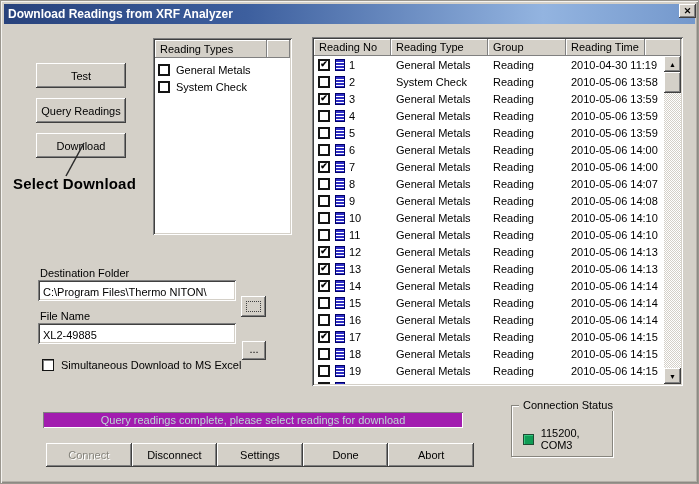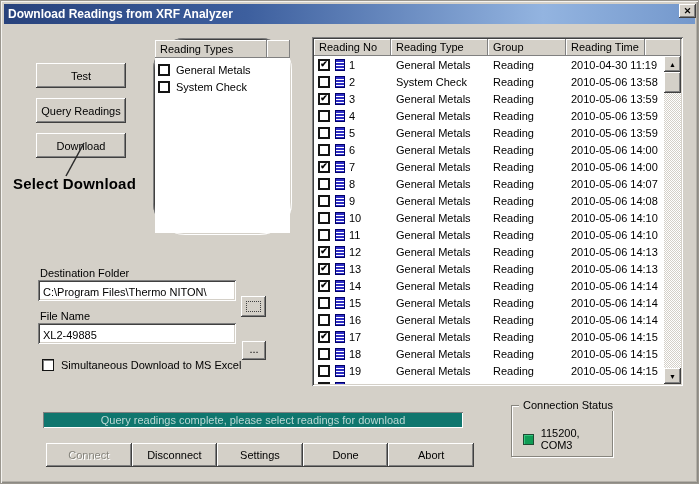--- a/index.html
+++ b/index.html
@@ -30,21 +30,21 @@
   .btn-test{left:35px;top:46px;width:90px;height:25px;}
   .btn-query{left:35px;top:81px;width:90px;height:25px;}
   .btn-download{left:35px;top:116px;width:90px;height:25px;}
   .annot{position:absolute;left:12px;top:174px;font-size:15px;font-weight:bold;letter-spacing:0.2px;}
   .annot-line{position:absolute;left:62px;top:141px;}
   
   .cb{width:12px;height:12px;flex:0 0 12px;border:2px solid #141414;background:#fff;
     display:inline-flex;align-items:center;justify-content:center;
     font-size:9px;line-height:1;font-weight:bold;color:#000;}
   
-  .rtypes{position:absolute;left:152px;top:37px;width:139px;height:197px;padding:2px;border-radius:32px;}
+  .rtypes{position:absolute;left:152px;top:37px;width:139px;height:197px;padding:2px;}
   .rt-head{display:flex;height:18px;}
   .rt-head .seg{box-shadow:inset -1px -1px 0 #808080,inset 1px 1px 0 #fff;background:#d4d0c8;
     padding:3px 0 0 5px;white-space:nowrap;overflow:hidden;}
   .rt-head .seg.main{width:112px;}
   .rt-head .seg.fill{flex:1;}
   .rt-body{position:absolute;left:2px;right:2px;top:20px;bottom:2px;background:#fff;padding:3px 0 0 3px;}
   .rt-item{display:flex;align-items:center;height:17px;gap:6px;}
   
   .table{position:absolute;left:311px;top:36px;width:371px;height:349px;padding:2px;}
   .thead{display:flex;height:17px;position:relative;z-index:2;}
@@ -81,21 +81,21 @@
     font-family:"Liberation Sans",sans-serif;font-size:11px;padding:3px 4px 0 5px;color:#000;}
   .field-dest{left:37px;top:279px;width:198px;height:21px;}
   .field-file{left:37px;top:322px;width:198px;height:21px;}
   .btn-browse1{left:240px;top:279px;width:25px;height:21px;}
   .focus-rect{width:15px;height:11px;border:1px dotted #404040;}
   .btn-browse2{left:241px;top:324px;width:24px;height:19px;padding-bottom:4px;}
   .excel-row{position:absolute;left:41px;top:358px;display:flex;align-items:center;gap:7px;}
   .excel-row .cb{border-width:1px;box-shadow:inset 1px 1px 0 #808080;width:12px;height:12px;}
   
   .statusbar{position:absolute;left:42px;top:411px;width:420px;height:16px;
-    background:#0f766e;box-shadow:inset 1px 1px 0 #808080,inset -1px -1px 0 #fff;
+    background:#a21caf;box-shadow:inset 1px 1px 0 #808080,inset -1px -1px 0 #fff;
     display:flex;align-items:center;justify-content:center;color:#bcd8d4;font-size:11px;}
   
   .conn{position:absolute;left:510px;top:404px;width:102px;height:52px;
     border:1px solid #87857e;box-shadow:inset 1px 1px 0 #fff, 1px 1px 0 #fff;}
   .conn-legend{position:absolute;left:7px;top:-7px;background:#d4d0c8;padding:0 4px;white-space:nowrap;}
   .conn-row{position:absolute;left:11px;top:21px;display:flex;align-items:center;gap:7px;}
   .led{width:11px;height:11px;background:#0f9c55;border:1px solid #1d4c34;
     box-shadow:inset 1px 1px 0 #36c47e;}
   
   .footer{position:absolute;left:45px;top:442px;width:428px;height:24px;

